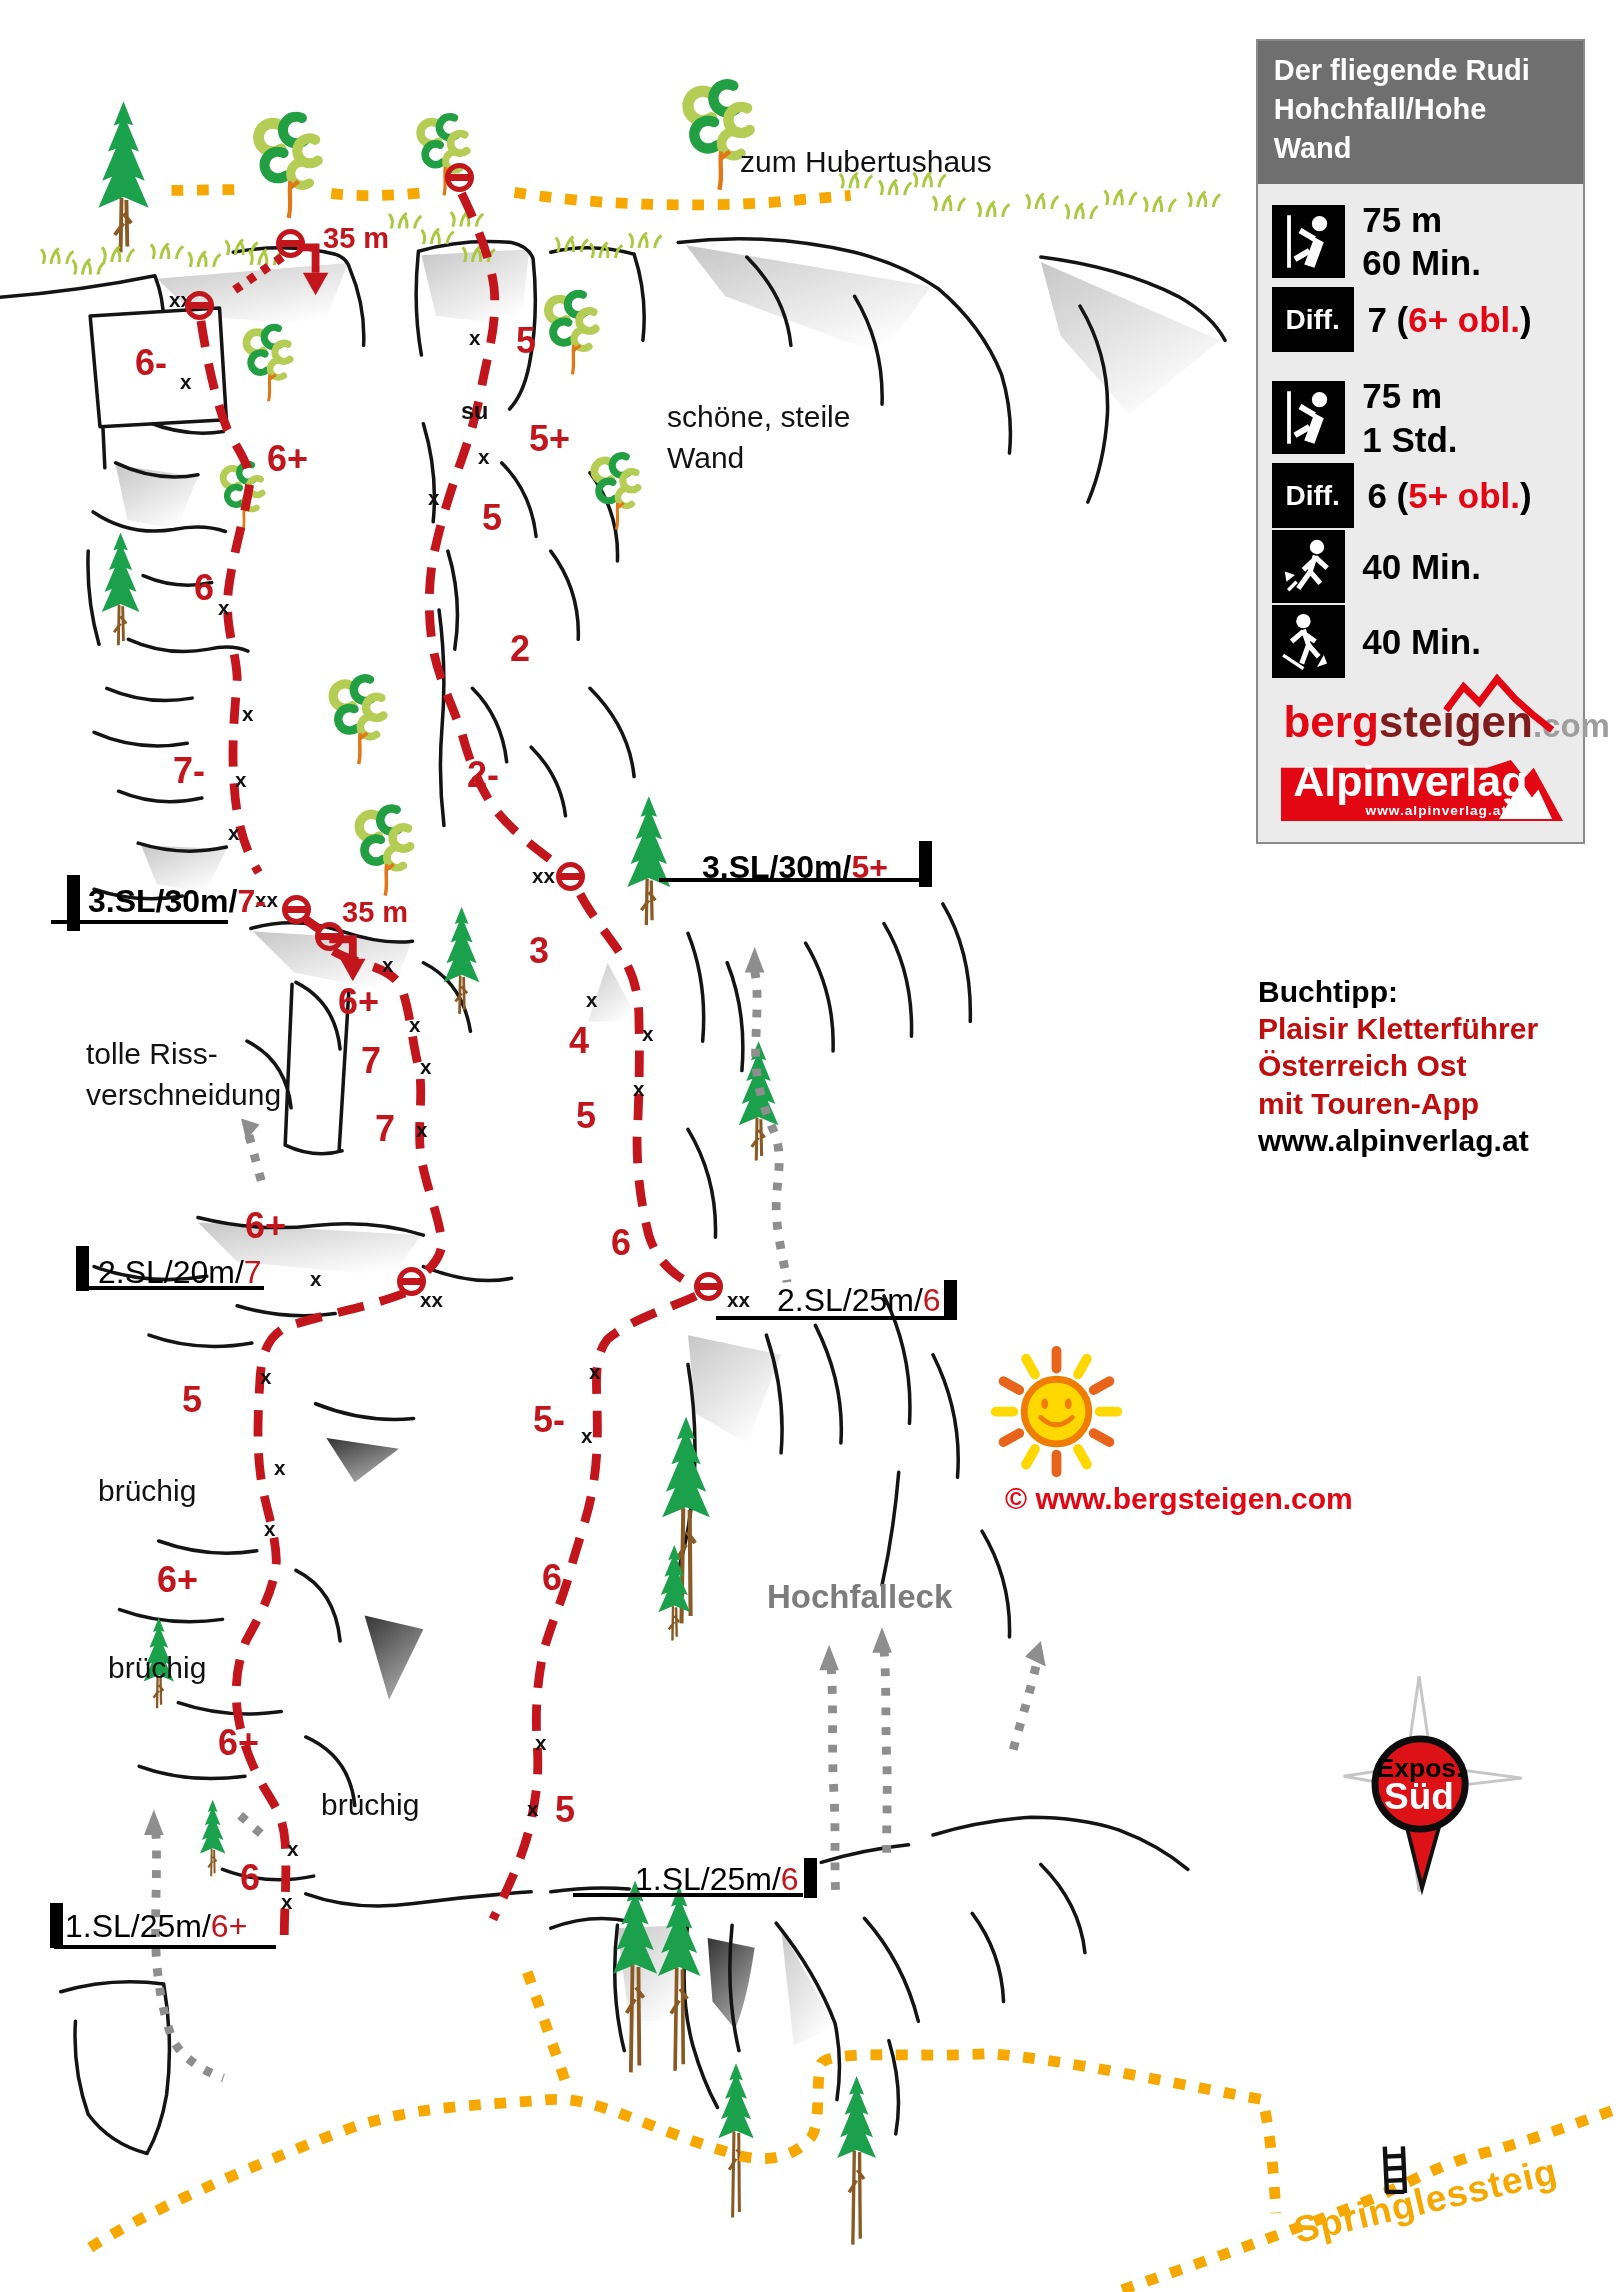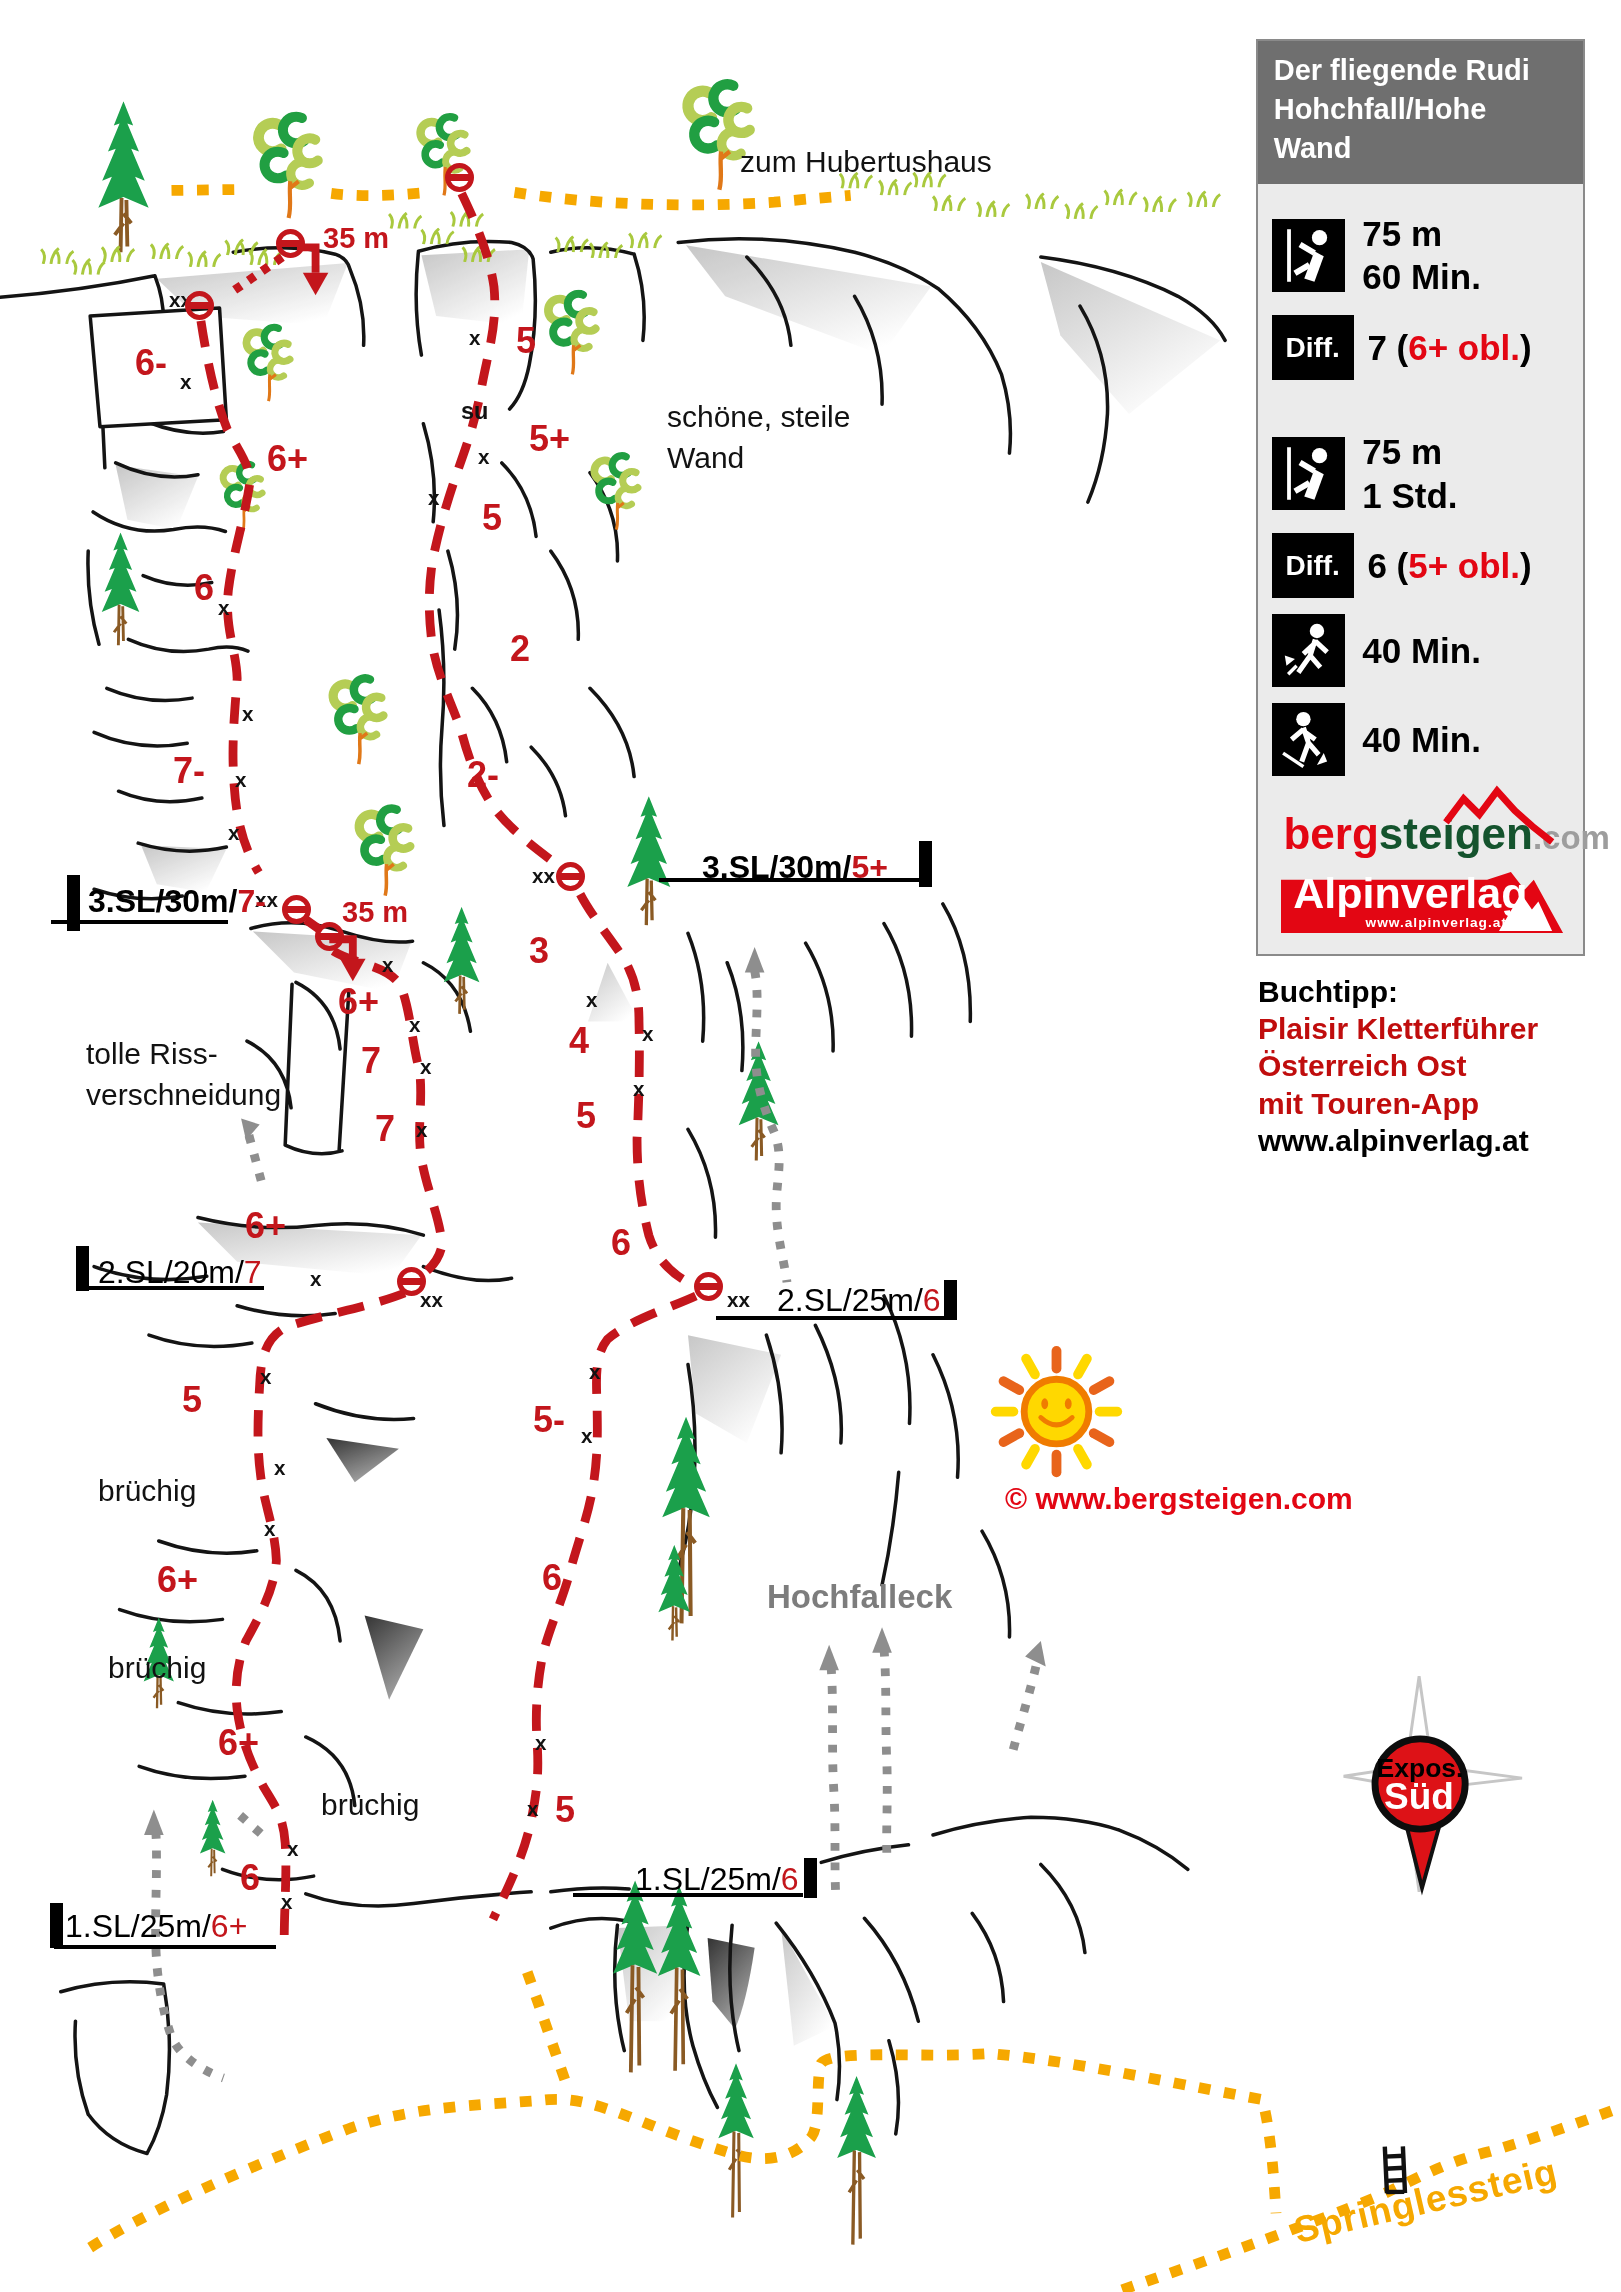--- a/index.html
+++ b/index.html
@@ -23,31 +23,31 @@
   .pitch .pr{color:#c3161c}
   .pbar{position:absolute;background:#000}
   .pline{position:absolute;height:3.9px;background:#000}
 
   
   .ibox{position:absolute;left:1256px;top:39px;width:329px;box-sizing:border-box;
         border:2.9px solid #8a8a8a;background:#ebebeb}
   .ihead{background:#6f6f6f;color:#fff;font-weight:bold;font-size:29px;line-height:1.35;
          padding:9.8px 13.7px 15.7px 15.7px}
   .ibody{padding:11.8px 9.8px 5.9px 13.7px}
-  .irow{display:flex;align-items:center;margin:16px 0}
+  .irow{display:flex;align-items:center;margin:2px 0}
   .iicon{width:73px;height:73px;background:#000;flex:0 0 auto;display:flex;align-items:center;
          justify-content:center;margin-right:17.6px}
   .iicon svg{width:61px;height:61px}
   .diffbox{width:82px;height:65px;background:#000;color:#fff;font-weight:bold;font-size:28px;
            display:flex;align-items:center;justify-content:center;flex:0 0 auto;margin-right:13.7px}
   .ival{font-size:35px;font-weight:bold;color:#000;line-height:1.25}
   .ival .red{color:#e30613}
   .bslogo{position:relative;padding:19.6px 7.8px 3.9px 11.8px;font-weight:bold;font-size:44px;line-height:1}
   .bslogo .b1{color:#e30613}
-  .bslogo .b2{color:#14532d}
+  .bslogo .b2{color:#7f1d1d}
   .bslogo .b3{color:#9d9d9d;font-size:33px}
   .bslogo svg{position:absolute;right:13.7px;top:-7.8px;width:118px;height:61px}
   .avlogo{position:relative;margin:9.8px 7.8px 13.7px 9.8px;height:65px}
   .avlogo svg{position:absolute;left:0;top:0;width:100%;height:100%}
   .avlogo .avtext{position:absolute;left:11.8px;top:2px;color:#fff;font-weight:bold;font-size:43px;line-height:1}
   .avlogo .avurl{position:absolute;left:84px;top:45px;color:#fff;font-weight:bold;font-size:13.7px;letter-spacing:1px}
 
   
   .bt{position:absolute;left:1258px;top:973px;font-size:30px;font-weight:bold;color:#000;line-height:1.24}
   .bt .r{color:#c00d0d}

